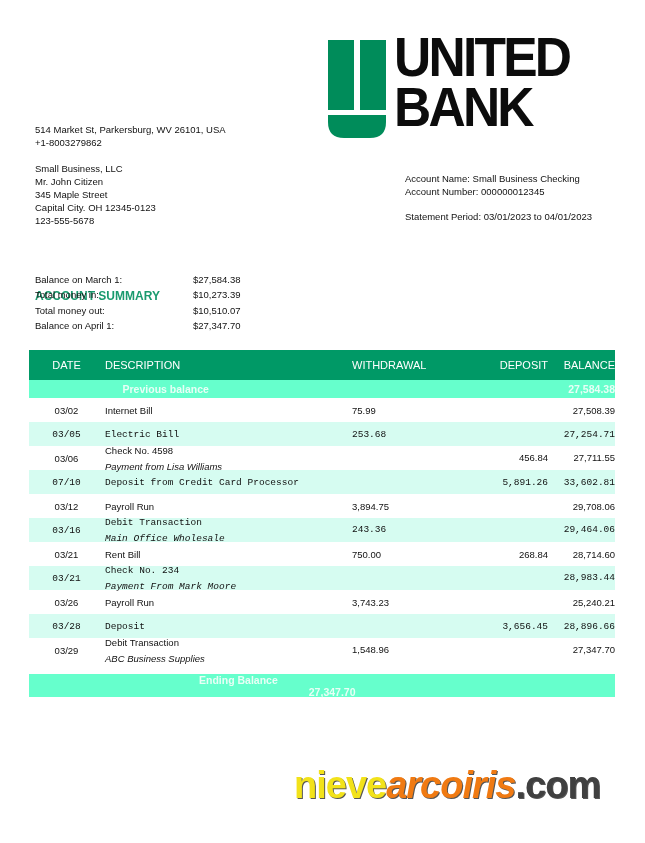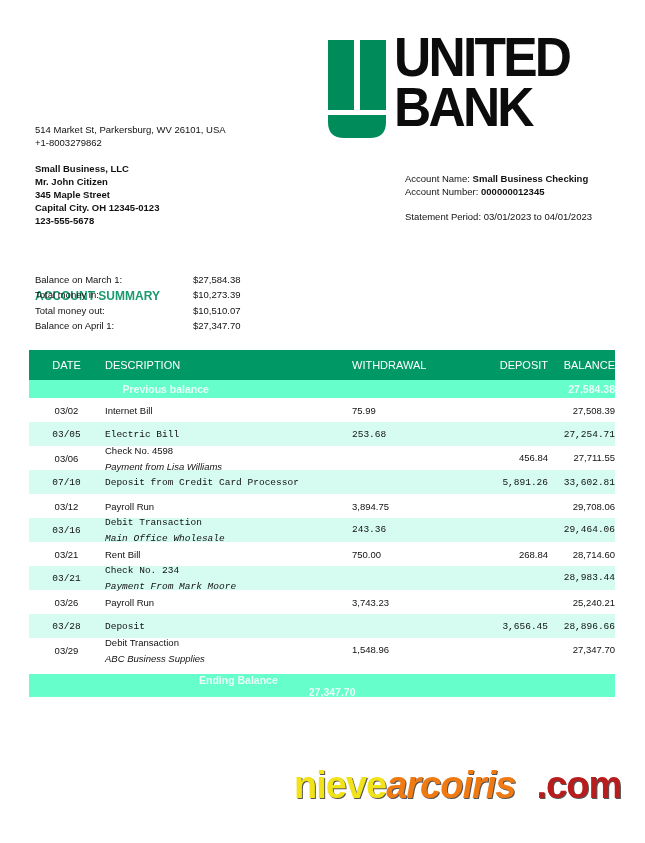--- a/index.html
+++ b/index.html
@@ -8,21 +8,21 @@
   .abs { position: absolute; }
 
   
   .logo { left: 328px; top: 40px; width: 290px; height: 100px; }
   .logo-mark { position: absolute; left: 0; top: 0; width: 58px; height: 98px; }
   .logo-text { position: absolute; left: 66px; top: -8px; font-family: "Liberation Sans", sans-serif;
                font-weight: bold; color: #0c0c0c; letter-spacing: -3px; line-height: 50px; font-size: 56px;
                transform: scaleX(0.92); transform-origin: left top; }
 
   .small { font-size: 9.5px; line-height: 13px; }
-  .bold { font-weight: bold; }
+  .bold { font-weight: normal; }
 
   .bank-address { left: 35px; top: 123px; }
   .customer { left: 35px; top: 162px; }
   .account-info { left: 405px; top: 172px; }
   .account-info .gap { height: 12px; }
 
   .summary-title { left: 35px; top: 249px; font-size: 12px; font-weight: bold; color: #1a9a6e; margin-top: 40px; }
   .summary { left: 35px; top: 274px; }
   .summary-row { display: flex; height: 15.3px; font-size: 9.5px; }
   .summary-row .lbl { width: 158px; }
@@ -45,21 +45,21 @@
   .h1 { height: 24px; }
   .h2 { height: 24px; }
   .h2 .c-desc .sub { font-style: italic; margin-top: 5px; }
   .h2 .c-wd, .h2 .c-dep, .h2 .c-bal { align-self: flex-start; padding-top: 6px; }
   .h2 .c-desc { align-self: center; }
 
   .watermark { left: 294px; top: 764px; font-size: 38px; font-weight: bold; letter-spacing: -1px;
                font-family: "Liberation Sans", sans-serif; text-shadow: 1px 1px 0 #555; }
   .wm-1 { color: #f2e21a; }
   .wm-2 { color: #f07a12; font-style: italic; }
-  .wm-3 { color: #b91c1c; margin-left: 21px; }
+  .wm-3 { color: #404040; }
 </style>
 </head>
 <body>
 
 <div class="abs logo">
   <svg class="logo-mark" viewBox="0 0 58 98">
     <rect x="0" y="0" width="26" height="70" fill="#008c5a"></rect>
     <rect x="32" y="0" width="26" height="70" fill="#008c5a"></rect>
     <path d="M0 75 H58 V82 Q58 98 42 98 H16 Q0 98 0 82 Z" fill="#008c5a"></path>
   </svg>

